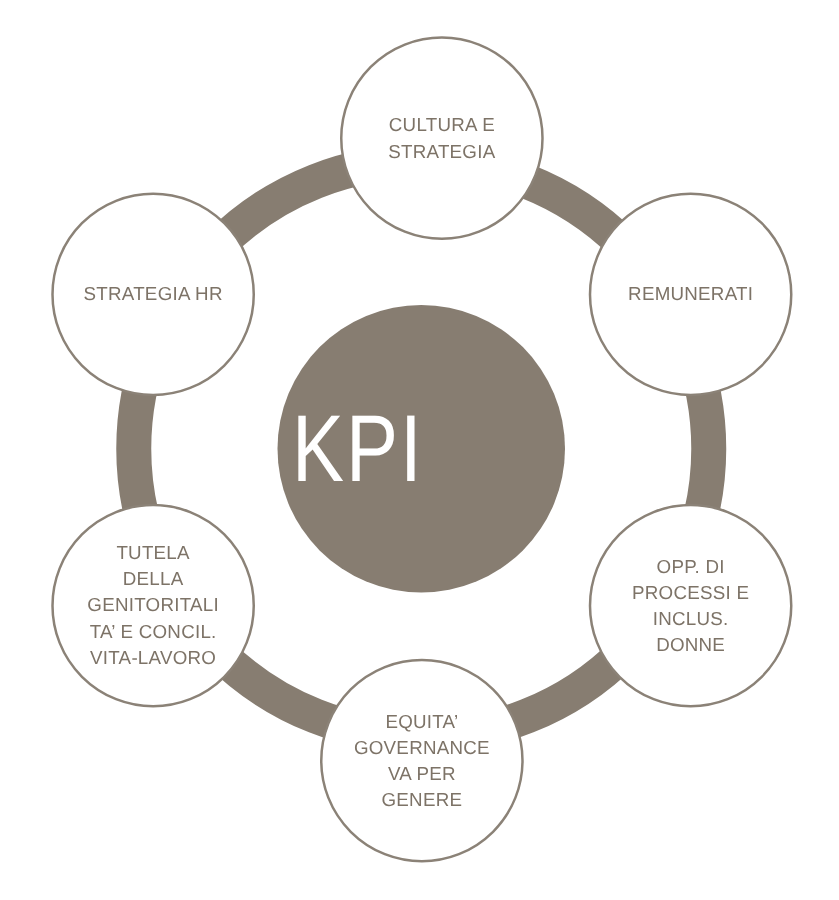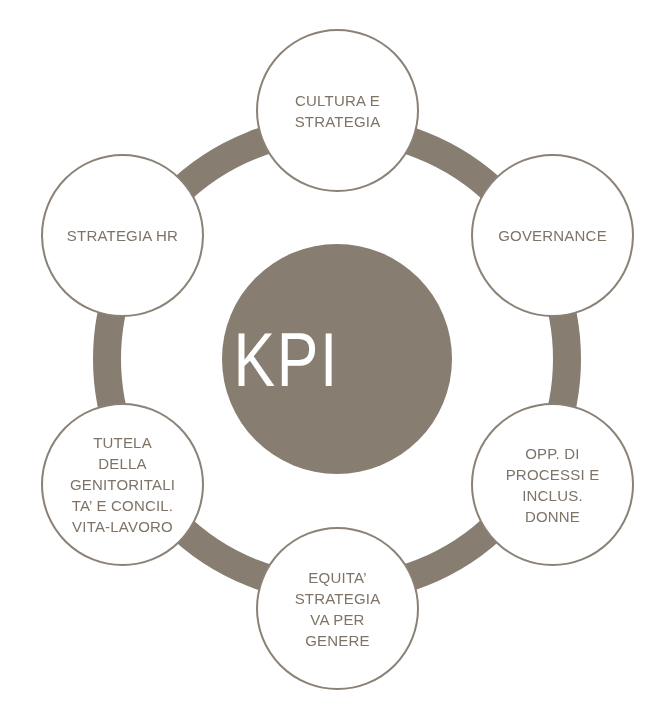--- a/index.html
+++ b/index.html
@@ -42,21 +42,21 @@
     text-align: center;
     z-index: 2;
   }
   .node-label {
     white-space: pre-line;
     font-size: 15px;
     line-height: 21px;
     letter-spacing: 0.2px;
     color: #7D7367;
   }
-  .pos-top         { left: 256px; top: 29px;  }
+  .pos-top         { left: 272px; top: 29px;  }
   .pos-upper-right { left: 471px; top: 154px; }
   .pos-lower-right { left: 471px; top: 403px; }
   .pos-bottom      { left: 256px; top: 527px; }
   .pos-lower-left  { left: 41px;  top: 403px; }
   .pos-upper-left  { left: 41px;  top: 154px; }
   
   .hub {
     position: absolute;
     left: 222px;
     top: 244px;
@@ -83,33 +83,33 @@
 <div class="canvas">
 
   <div class="ring"></div>
 
   <div class="node pos-top">
     <span class="node-label">CULTURA E
 STRATEGIA</span>
   </div>
 
   <div class="node pos-upper-right">
-    <span class="node-label">GOVERNANCE</span>
+    <span class="node-label">REMUNERATI</span>
   </div>
 
   <div class="node pos-lower-right">
     <span class="node-label">OPP. DI
 PROCESSI E
 INCLUS.
 DONNE</span>
   </div>
 
   <div class="node pos-bottom">
     <span class="node-label">EQUITA’
-STRATEGIA
+GOVERNANCE
 VA PER
 GENERE</span>
   </div>
 
   <div class="node pos-lower-left">
     <span class="node-label">TUTELA
 DELLA
 GENITORITALI
 TA’ E CONCIL.
 VITA-LAVORO</span>

